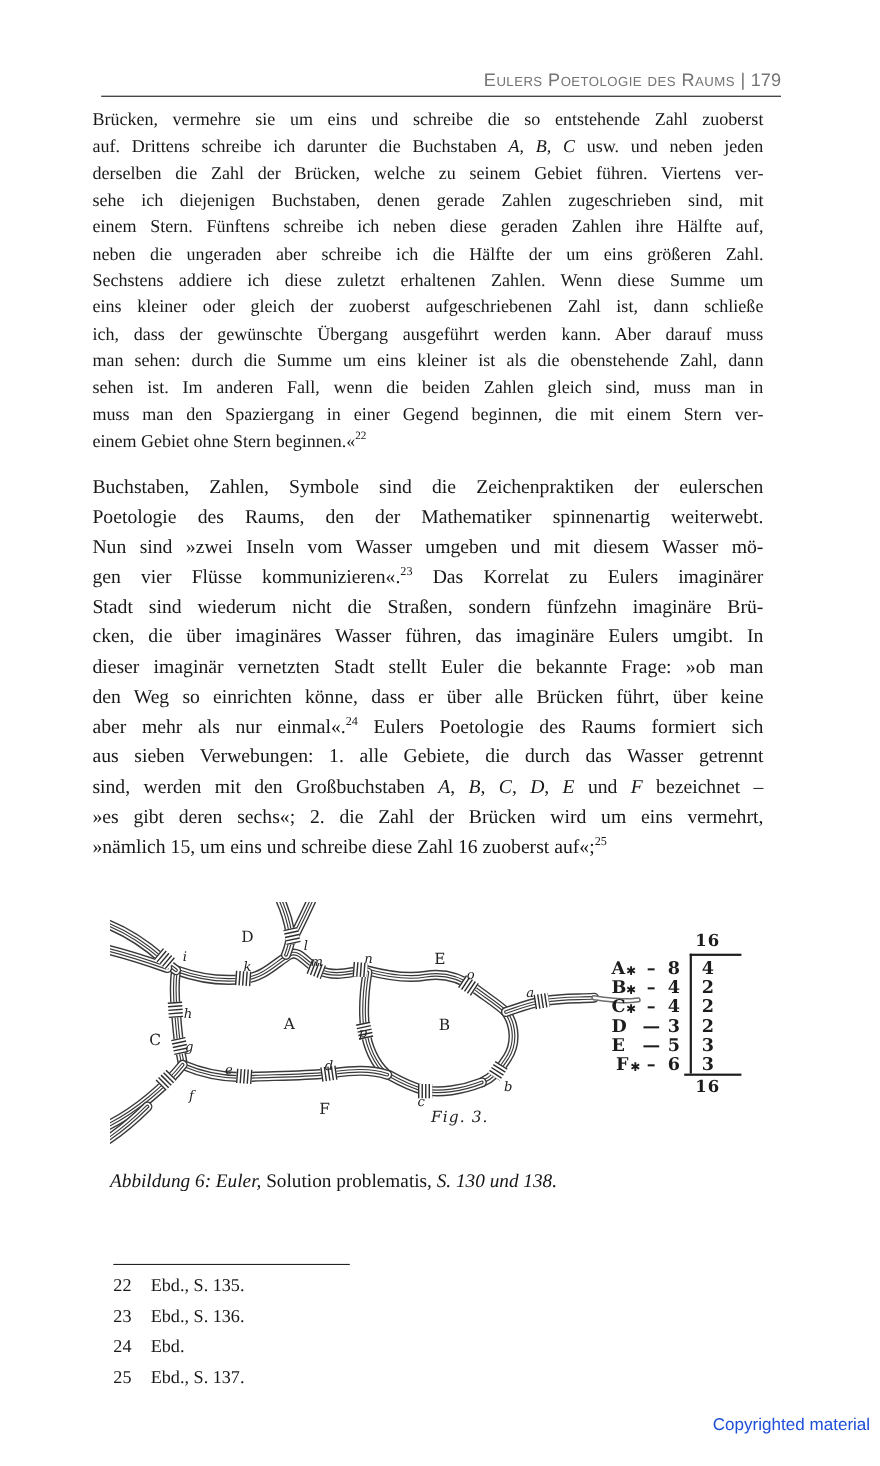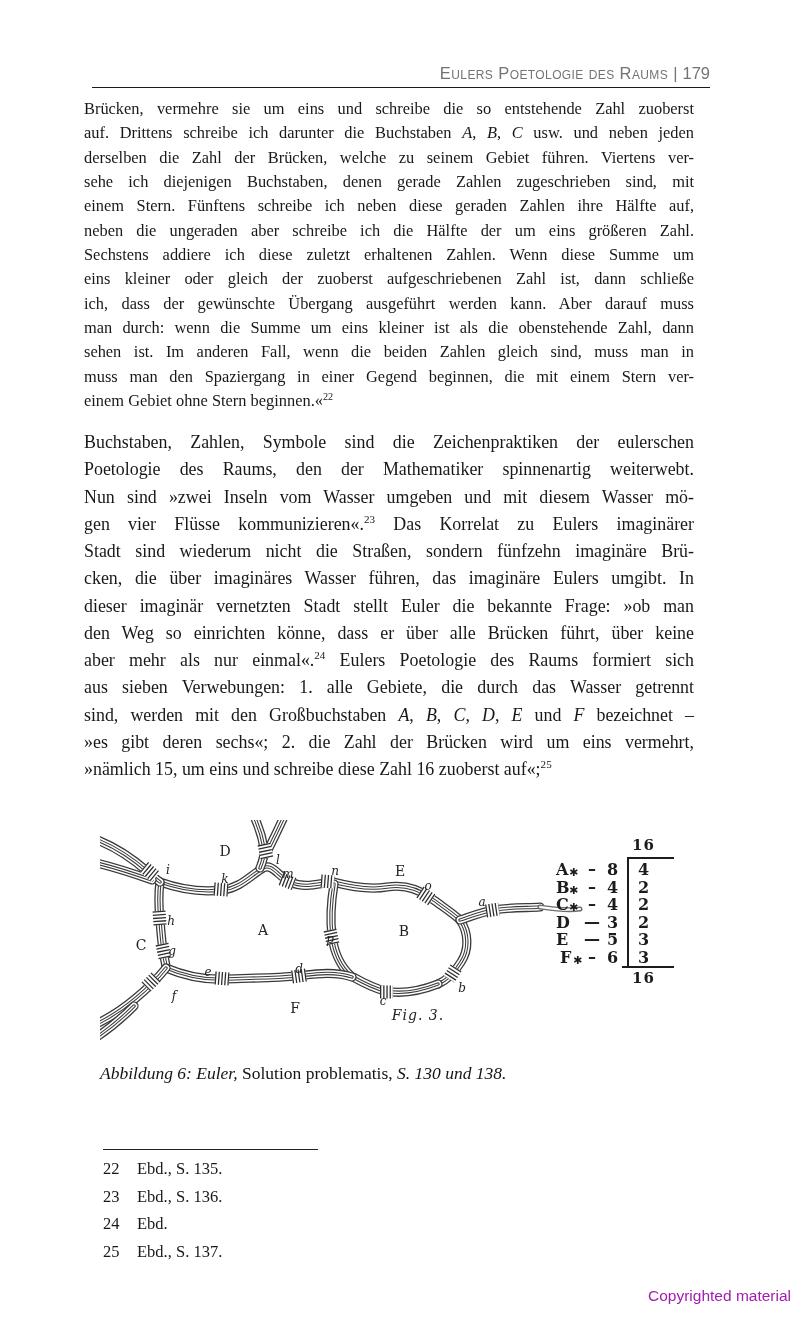--- a/index.html
+++ b/index.html
@@ -35,21 +35,21 @@
   .s4{fill:none;stroke:#ffffff;stroke-width:1.3;stroke-linecap:round;}
   .t1{fill:none;stroke:#6d6d6d;stroke-width:5;stroke-linecap:round;}
   .t2{fill:none;stroke:#ffffff;stroke-width:2.2;stroke-linecap:round;}
   .bridge-bg{stroke:#ffffff;stroke-width:13;stroke-linecap:butt;}
   .bridge{stroke:#2e2e2e;stroke-width:13;stroke-linecap:butt;stroke-dasharray:1.3 1.9;}
   .rlabel{font-family:"DejaVu Serif",serif;font-size:14px;fill:#222;text-anchor:middle;}
   .blabel{font-family:"DejaVu Serif",serif;font-style:italic;font-size:12px;fill:#222;text-anchor:middle;}
   .figcap{font-family:"DejaVu Serif",serif;font-style:italic;font-size:14px;fill:#222;text-anchor:middle;letter-spacing:1px;}
 
   
-  .etable{left:452px;top:10px;width:168px;height:170px;
+  .etable{left:452px;top:20px;width:168px;height:170px;
     font-family:"DejaVu Serif","DejaVu Sans",serif;font-weight:bold;color:#1c1c1c;}
   .etable .vline{position:absolute;left:75px;top:27px;height:109px;border-left:2.2px solid #1c1c1c;}
   .etable .topline{position:absolute;left:75px;top:27px;width:47px;border-top:2.2px solid #1c1c1c;}
   .etable .botline{position:absolute;left:70px;top:136px;width:52px;border-top:2.2px solid #1c1c1c;}
   .etable .t16{position:absolute;left:80px;font-size:15px;letter-spacing:1px;}
   .t16.top{top:6px;}
   .t16.bot{top:139px;}
   .trow{position:absolute;left:0;width:160px;height:17px;font-size:16px;}
   .t-letter{position:absolute;left:4px;}
   .t-star{position:absolute;left:17px;top:6px;font-size:11px;}
@@ -62,41 +62,41 @@
 
   
   .fn-rule{left:103px;top:1149px;width:215px;border-top:1.6px solid #222;height:0;}
   .fnotes{left:103px;top:1155px;width:400px;font-size:16.5px;line-height:27.6px;}
   .fn{display:flex;}
   .fn-num{width:34px;flex:0 0 auto;}
   .fn-text{flex:1;}
 
   
   .watermark{left:648px;top:1287px;font-family:"Liberation Sans",sans-serif;
-    font-size:15.5px;color:#a21caf;}
+    font-size:15.5px;color:#1d4ed8;}
 </style>
 </head>
 <body>
 
 <div class="abs header">
   <span class="sc">Eulers Poetologie des Raums</span><span class="sep">|</span><span>179</span>
 </div>
 <div class="abs header-rule"></div>
 
 <div class="abs para quote">
     <div class="qline jline">Brücken, vermehre sie um eins und schreibe die so entstehende Zahl zuoberst</div>
     <div class="qline jline"><span>auf. Drittens schreibe ich darunter die Buchstaben </span><span class="it">A</span><span>, </span><span class="it">B</span><span>, </span><span class="it">C</span><span> usw. und neben jeden</span></div>
     <div class="qline jline">derselben die Zahl der Brücken, welche zu seinem Gebiet führen. Viertens ver-</div>
     <div class="qline jline">sehe ich diejenigen Buchstaben, denen gerade Zahlen zugeschrieben sind, mit</div>
     <div class="qline jline">einem Stern. Fünftens schreibe ich neben diese geraden Zahlen ihre Hälfte auf,</div>
     <div class="qline jline">neben die ungeraden aber schreibe ich die Hälfte der um eins größeren Zahl.</div>
     <div class="qline jline">Sechstens addiere ich diese zuletzt erhaltenen Zahlen. Wenn diese Summe um</div>
     <div class="qline jline">eins kleiner oder gleich der zuoberst aufgeschriebenen Zahl ist, dann schließe</div>
     <div class="qline jline">ich, dass der gewünschte Übergang ausgeführt werden kann. Aber darauf muss</div>
-    <div class="qline jline">man durch: wenn die Summe um eins kleiner ist als die obenstehende Zahl, dann</div>
+    <div class="qline jline">man sehen: durch die Summe um eins kleiner ist als die obenstehende Zahl, dann</div>
     <div class="qline jline">sehen ist. Im anderen Fall, wenn die beiden Zahlen gleich sind, muss man in</div>
     <div class="qline jline">muss man den Spaziergang in einer Gegend beginnen, die mit einem Stern ver-</div>
     <div class="qline jline lastline"><span>einem Gebiet ohne Stern beginnen.«</span><sup>22</sup></div>
   </div>
 
 <div class="abs para main">
     <div class="mline jline">Buchstaben, Zahlen, Symbole sind die Zeichenpraktiken der eulerschen</div>
     <div class="mline jline">Poetologie des Raums, den der Mathematiker spinnenartig weiterwebt.</div>
     <div class="mline jline">Nun sind »zwei Inseln vom Wasser umgeben und mit diesem Wasser mö-</div>
     <div class="mline jline"><span>gen vier Flüsse kommunizieren«.</span><sup>23</sup><span> Das Korrelat zu Eulers imaginärer</span></div>

